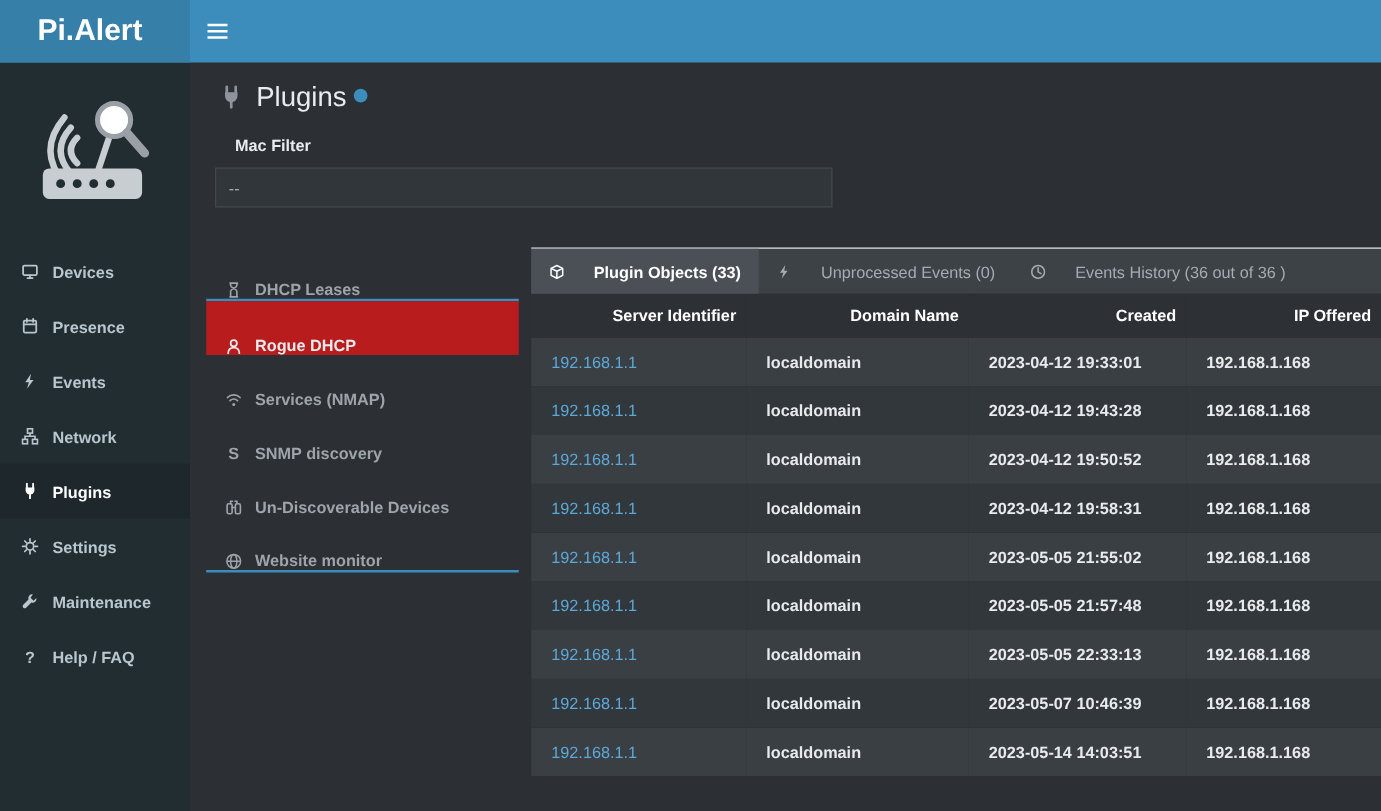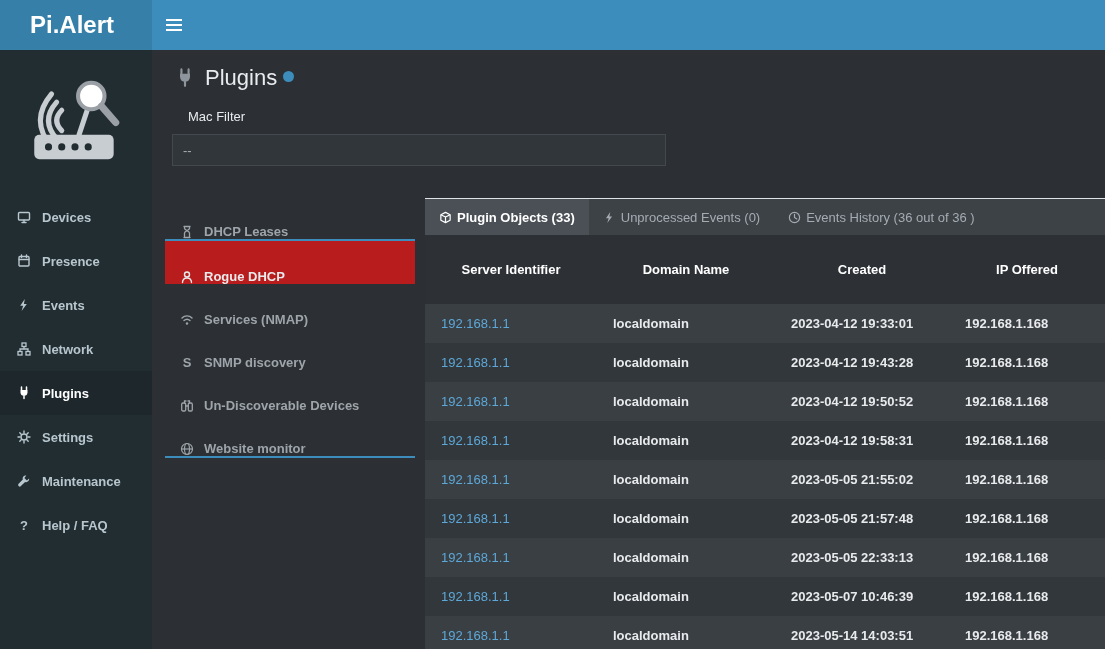--- a/index.html
+++ b/index.html
@@ -28,43 +28,43 @@
 
   
   .main{position:absolute;top:50px;left:152px;width:953px;height:599px;background:#2c3034;overflow:hidden}
   .title-row{display:flex;align-items:center;gap:10px;padding:15px 0 0 23px;color:#e9ecef}
   .title-row h1{font-size:22px;font-weight:500}
   .title-icon{color:#8d949b;display:flex}
   .badge{width:11px;height:11px;border-radius:50%;background:#3c8dbc;align-self:flex-start;
     margin-top:6px;margin-left:-4px;cursor:pointer}
 
   .macfilter{padding-left:20px;margin-top:18px}
-  .macfilter label{display:block;margin-left:16px;color:#e9ecef;font-size:13px;font-weight:400}
+  .macfilter label{display:block;margin-left:16px;color:#e9ecef;font-size:13px;font-weight:700}
   .select{margin-top:10px;width:494px;height:32px;background:#31363a;border:1px solid #42484e;
     color:#a9afb4;font-size:13px;display:flex;align-items:center;padding-left:10px;cursor:pointer}
 
   .content-row{display:flex;margin-top:32px;align-items:flex-start}
 
   
   .plugin-list{width:250px;flex:none;margin-left:13px;border-bottom:2px solid #3c8dbc}
   .pl-item{display:flex;align-items:flex-end;gap:9px;height:43px;padding-left:14px;
     font-size:13px;font-weight:600;color:#9da4aa;cursor:pointer}
   .pl-item.first{border-bottom:2px solid #3c8dbc}
   .pl-item.active{background:#b91c1c;color:#e8eaec}
 
   
   .plugin-detail{flex:1;margin-left:10px;min-width:0}
   .tabbar{display:flex;height:37px;background:#3d4247;border-top:1px solid #dfe3e6}
-  .tab{display:flex;align-items:center;gap:5px;padding:0 14px;font-size:13px;color:#a4abb2;cursor:pointer}
+  .tab{display:flex;align-items:center;gap:23px;padding:0 14px;font-size:13px;color:#a4abb2;cursor:pointer}
   .tab.active{background:#4a5056;color:#fff;font-weight:700}
   .ticon{display:flex}
 
   table{width:100%;border-collapse:collapse;font-size:13px;table-layout:fixed}
   col.c1{width:172px}col.c2{width:178px}col.c3{width:174px}
-  thead th{background:#2d3136;color:#fff;text-align:center;font-weight:700;padding:27px 8px}
+  thead th{background:#2d3136;color:#fff;text-align:right;font-weight:700;padding:10px 8px}
   tbody td{padding:12px 16px;color:#e8eaec;font-weight:600;white-space:nowrap;overflow:hidden}
   tbody tr:nth-child(odd){background:#3a3f44}
   tbody tr:nth-child(even){background:#32373b}
   td a{color:#5ca8d8;font-weight:400;cursor:pointer}
 </style>
 </head>
 <body>
 
 <div class="header">
   <div class="brand">Pi.Alert</div>

